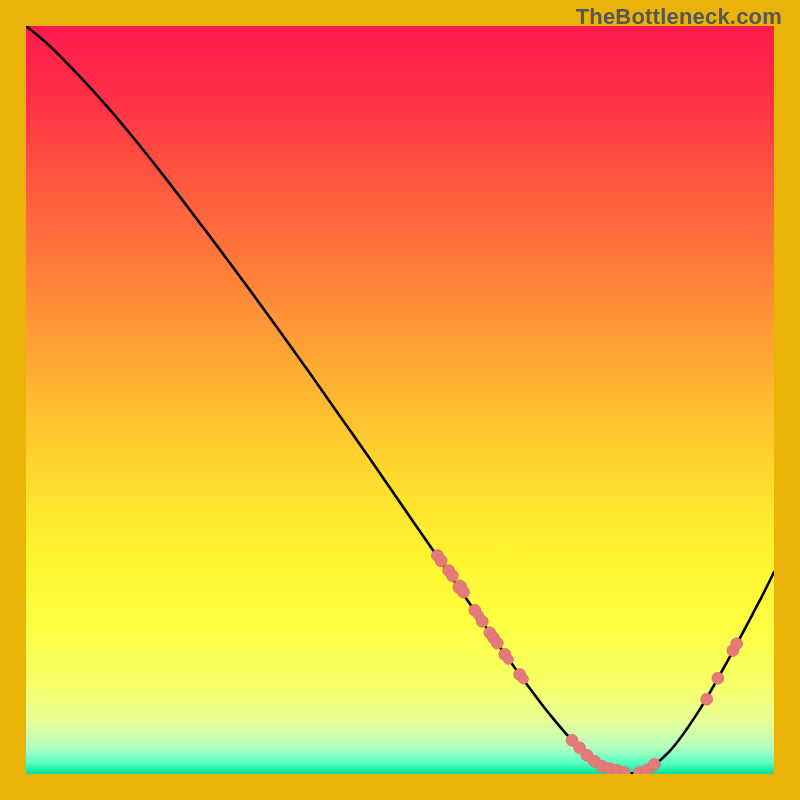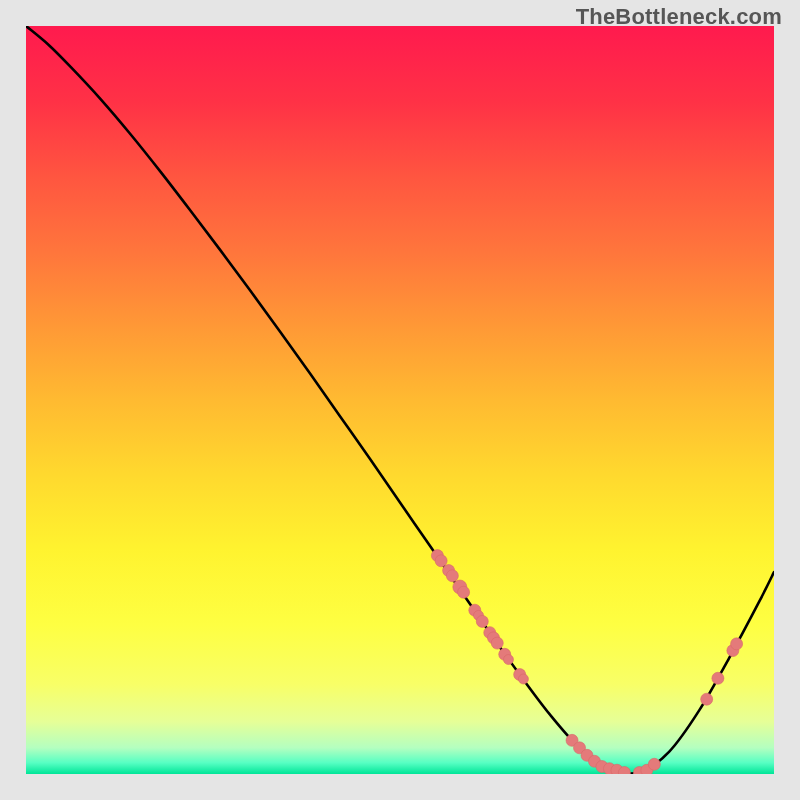--- a/index.html
+++ b/index.html
@@ -1,17 +1,17 @@
 <!DOCTYPE html>
 <html><head>
 <meta charset="utf-8">
 <style>
   * { margin: 0; padding: 0; box-sizing: border-box; }
   html, body { width: 800px; height: 800px; background: #000; overflow: hidden; }
-  .frame { position: relative; width: 800px; height: 800px; background: #e5e5e5; }
+  .frame { position: relative; width: 800px; height: 800px; background: #eab308; }
   .watermark {
     position: absolute;
     top: 4px;
     right: 18px;
     font-family: Arial, Helvetica, sans-serif;
     font-size: 22px;
     font-weight: bold;
     color: #565656;
     letter-spacing: 0.2px;
   }

